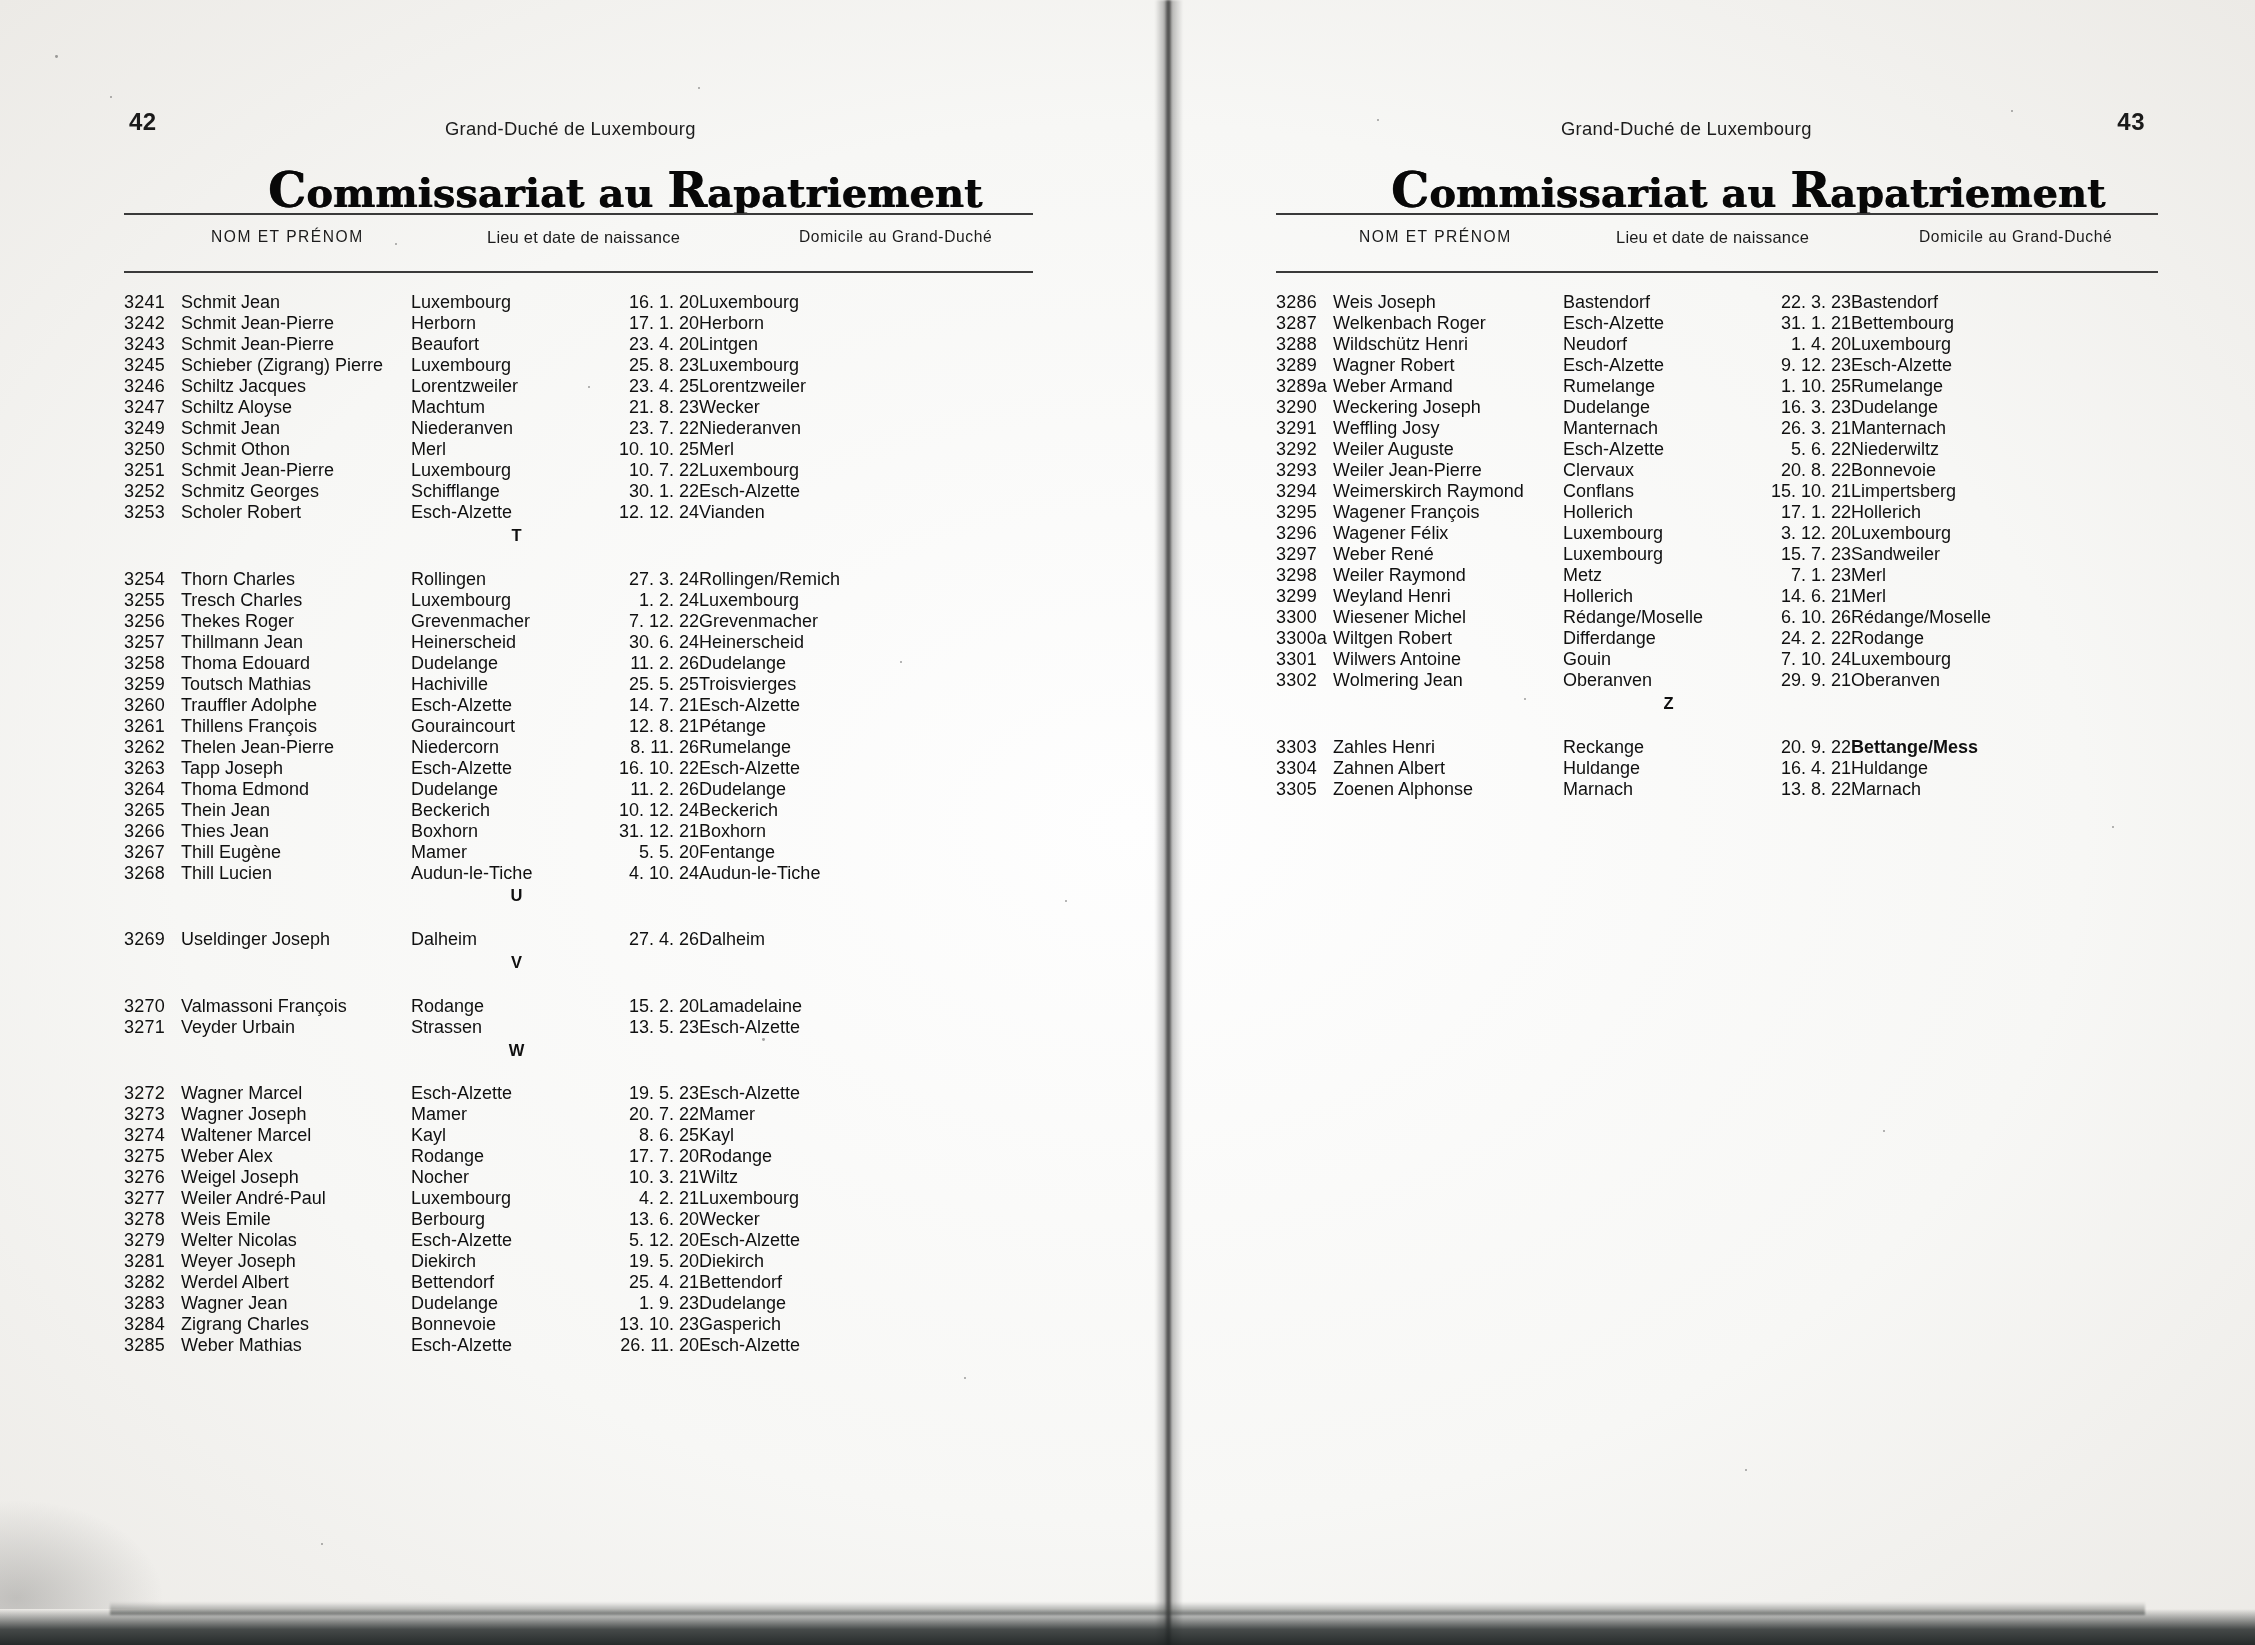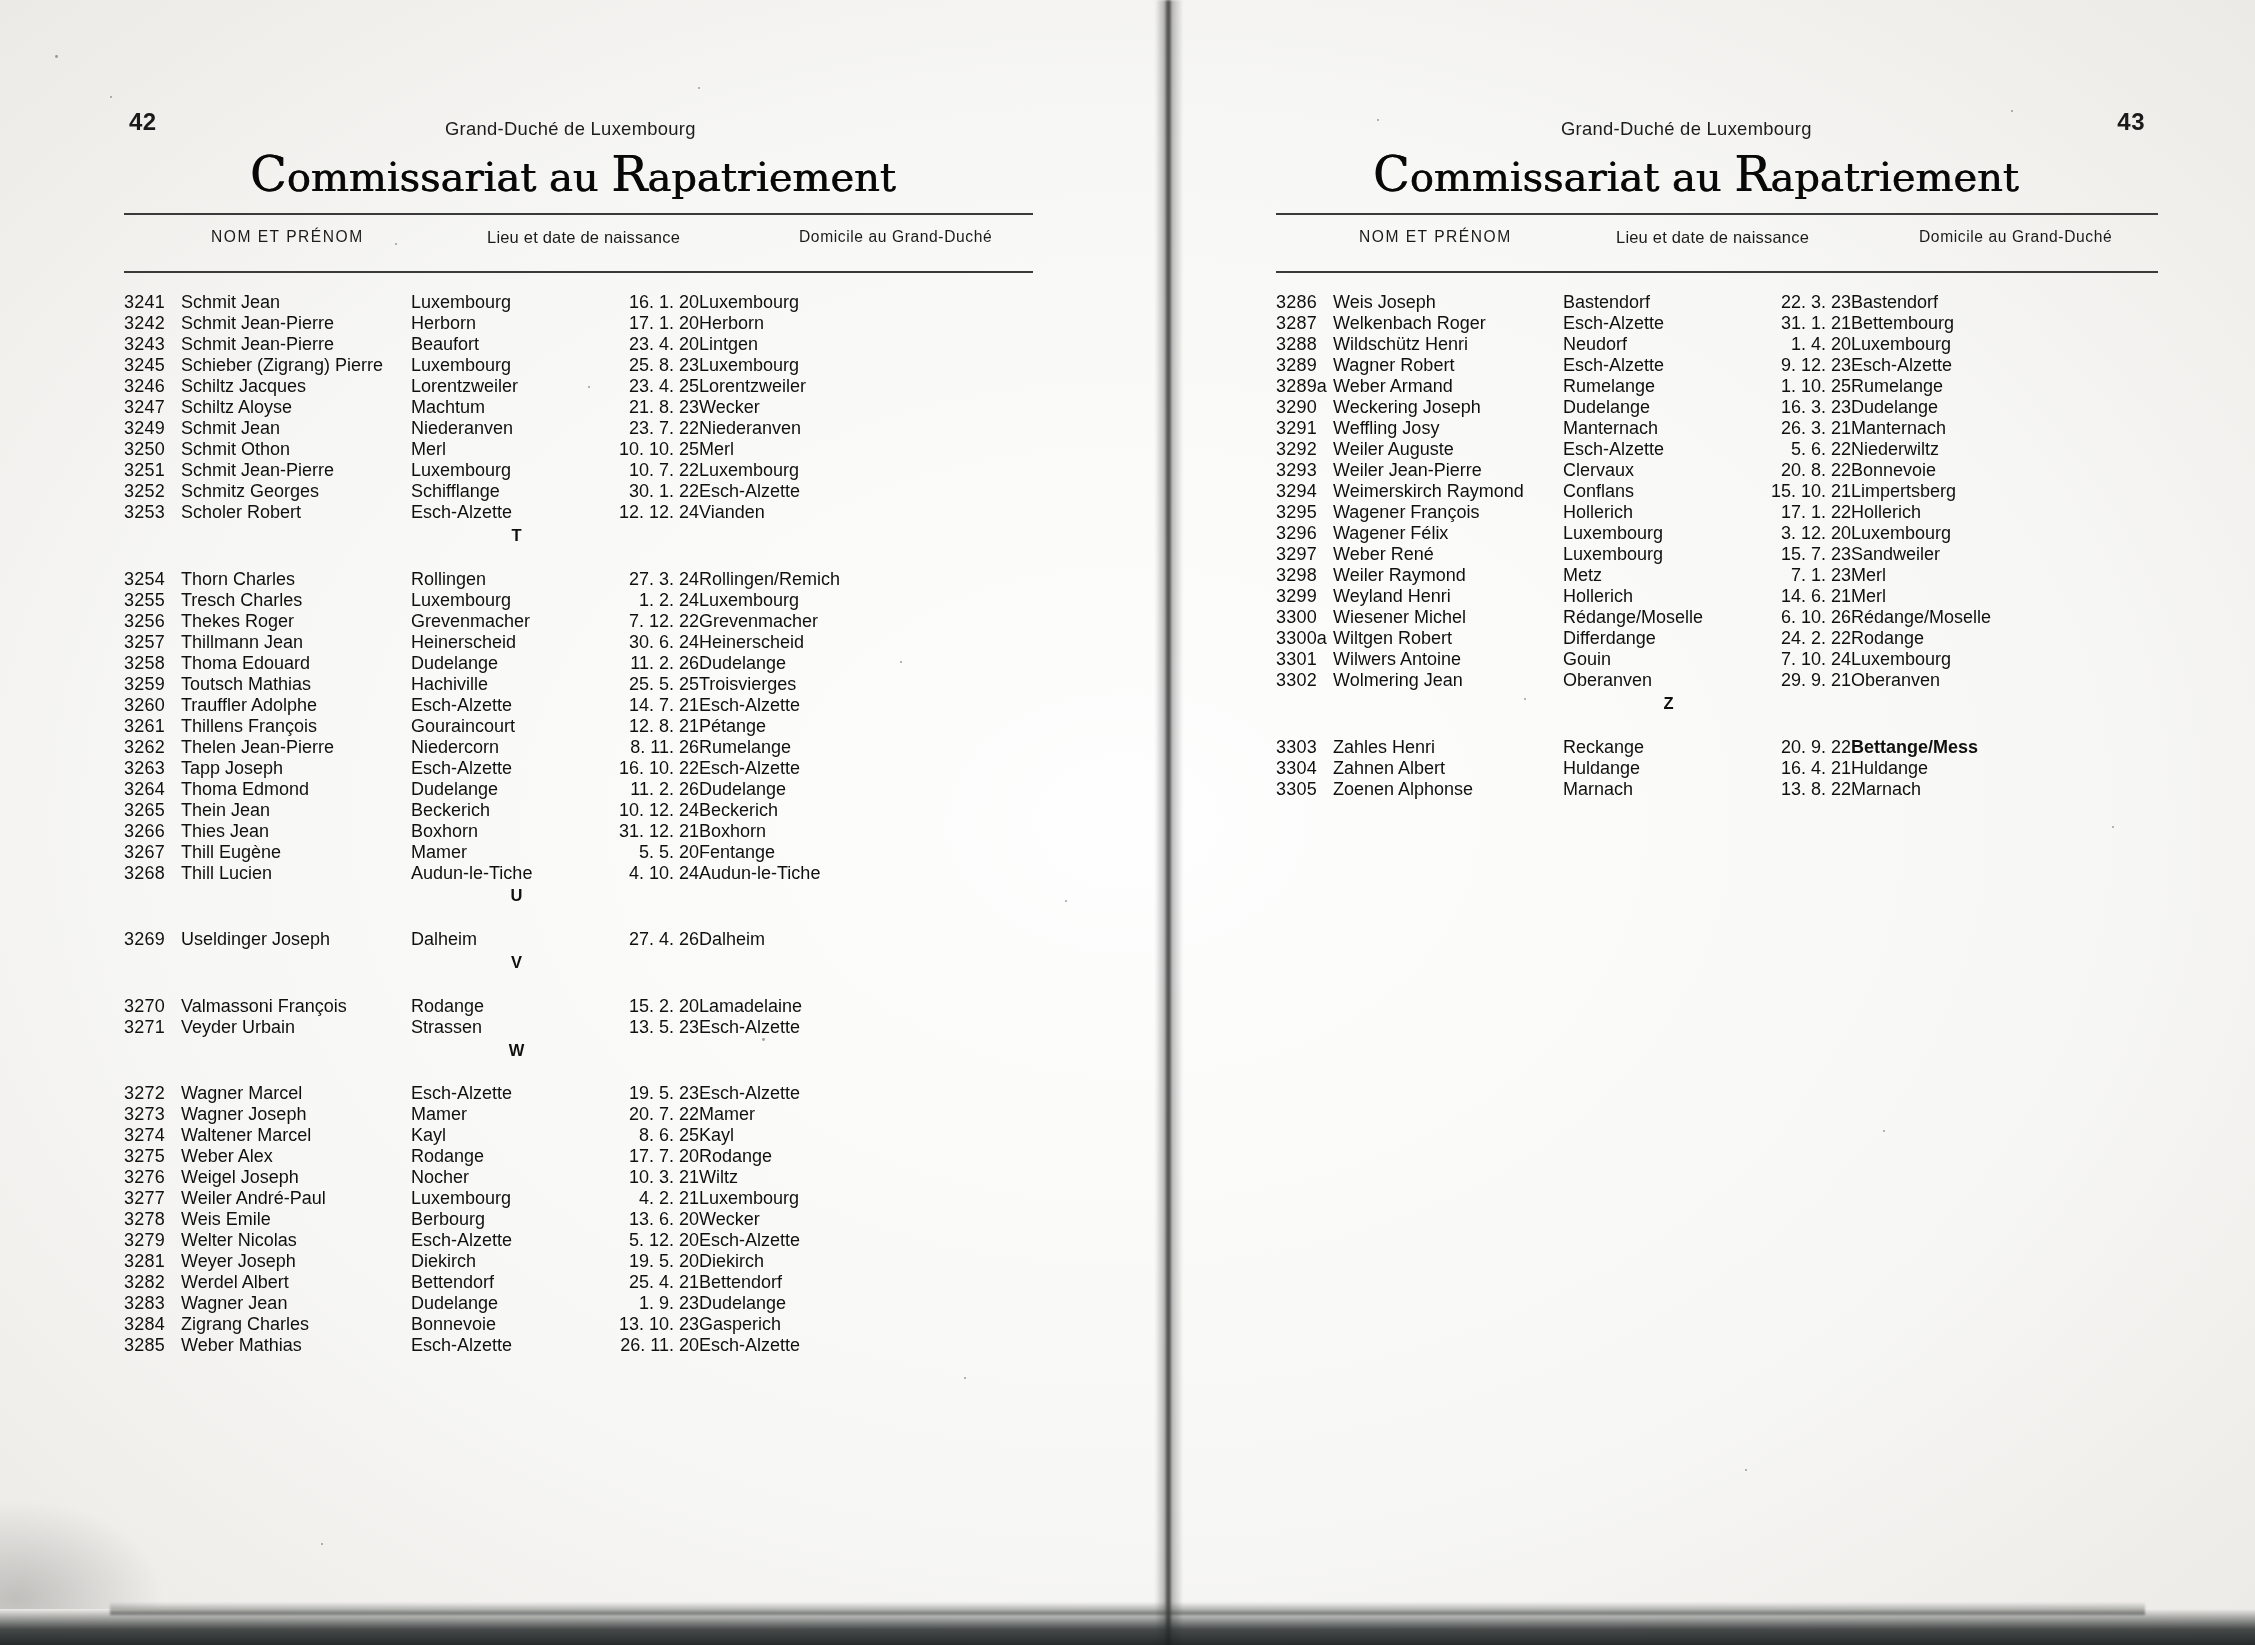--- a/index.html
+++ b/index.html
@@ -56,25 +56,26 @@
 
   .kicker{
     position:absolute;top:118px;
     font-size:18.4px;color:#1c1c1c;letter-spacing:0.3px;
     font-family:"Liberation Sans", sans-serif;
   }
   .kicker-left{left:445px;}
   .kicker-right{left:1561px;}
 
   .masthead{
-    position:absolute;top:146px;
+    position:absolute;top:162px;
     font-family:"DejaVu Serif", serif;
-    font-weight:400;font-size:40px;letter-spacing:0px;
+    font-weight:700;font-size:40px;letter-spacing:0px;
     color:#080808;
     text-shadow:0.6px 0 0 rgba(0,0,0,0.85), -0.3px 0 0 rgba(0,0,0,0.5);
+    margin-left:18px;
   }
   .masthead .drop{font-size:48px;}
   .masthead-left{left:250px;}
   .masthead-right{left:1373px;}
 
   .rule{
     position:absolute;height:1.8px;background:#3a3a3a;
   }
   .rule-left-top{left:124px;width:909px;top:213px;}
   .rule-left-bot{left:124px;width:909px;top:271px;}

